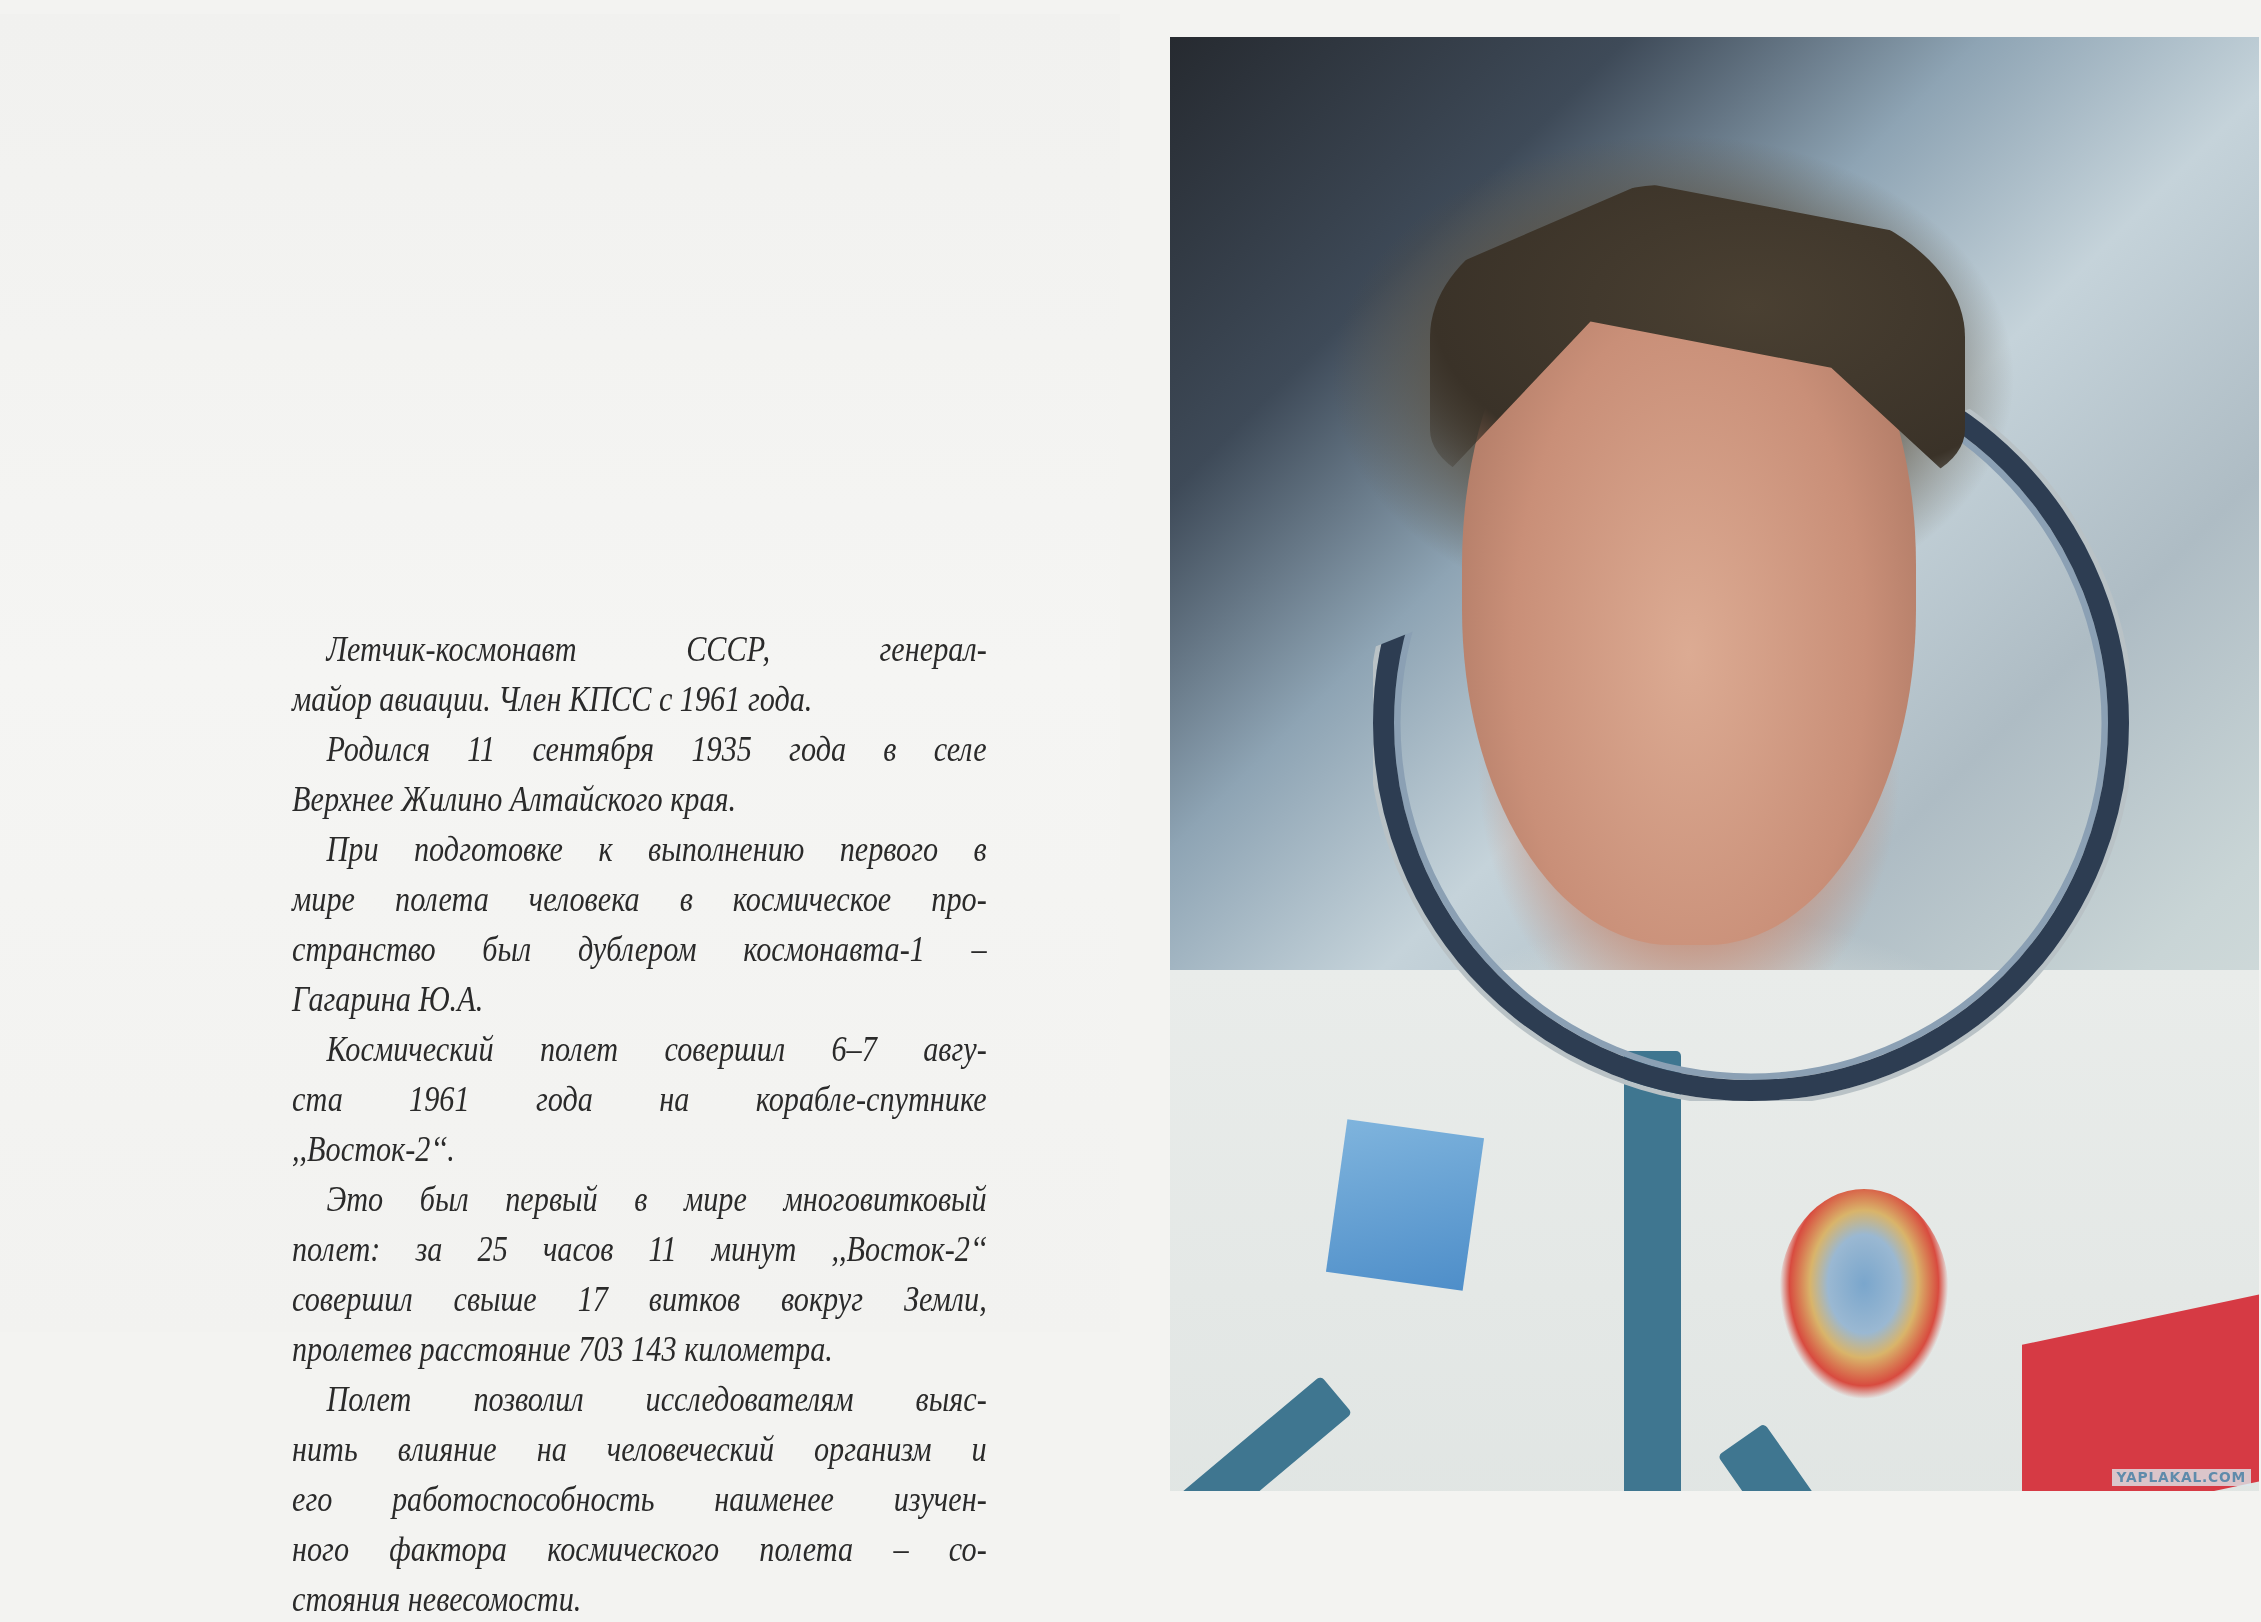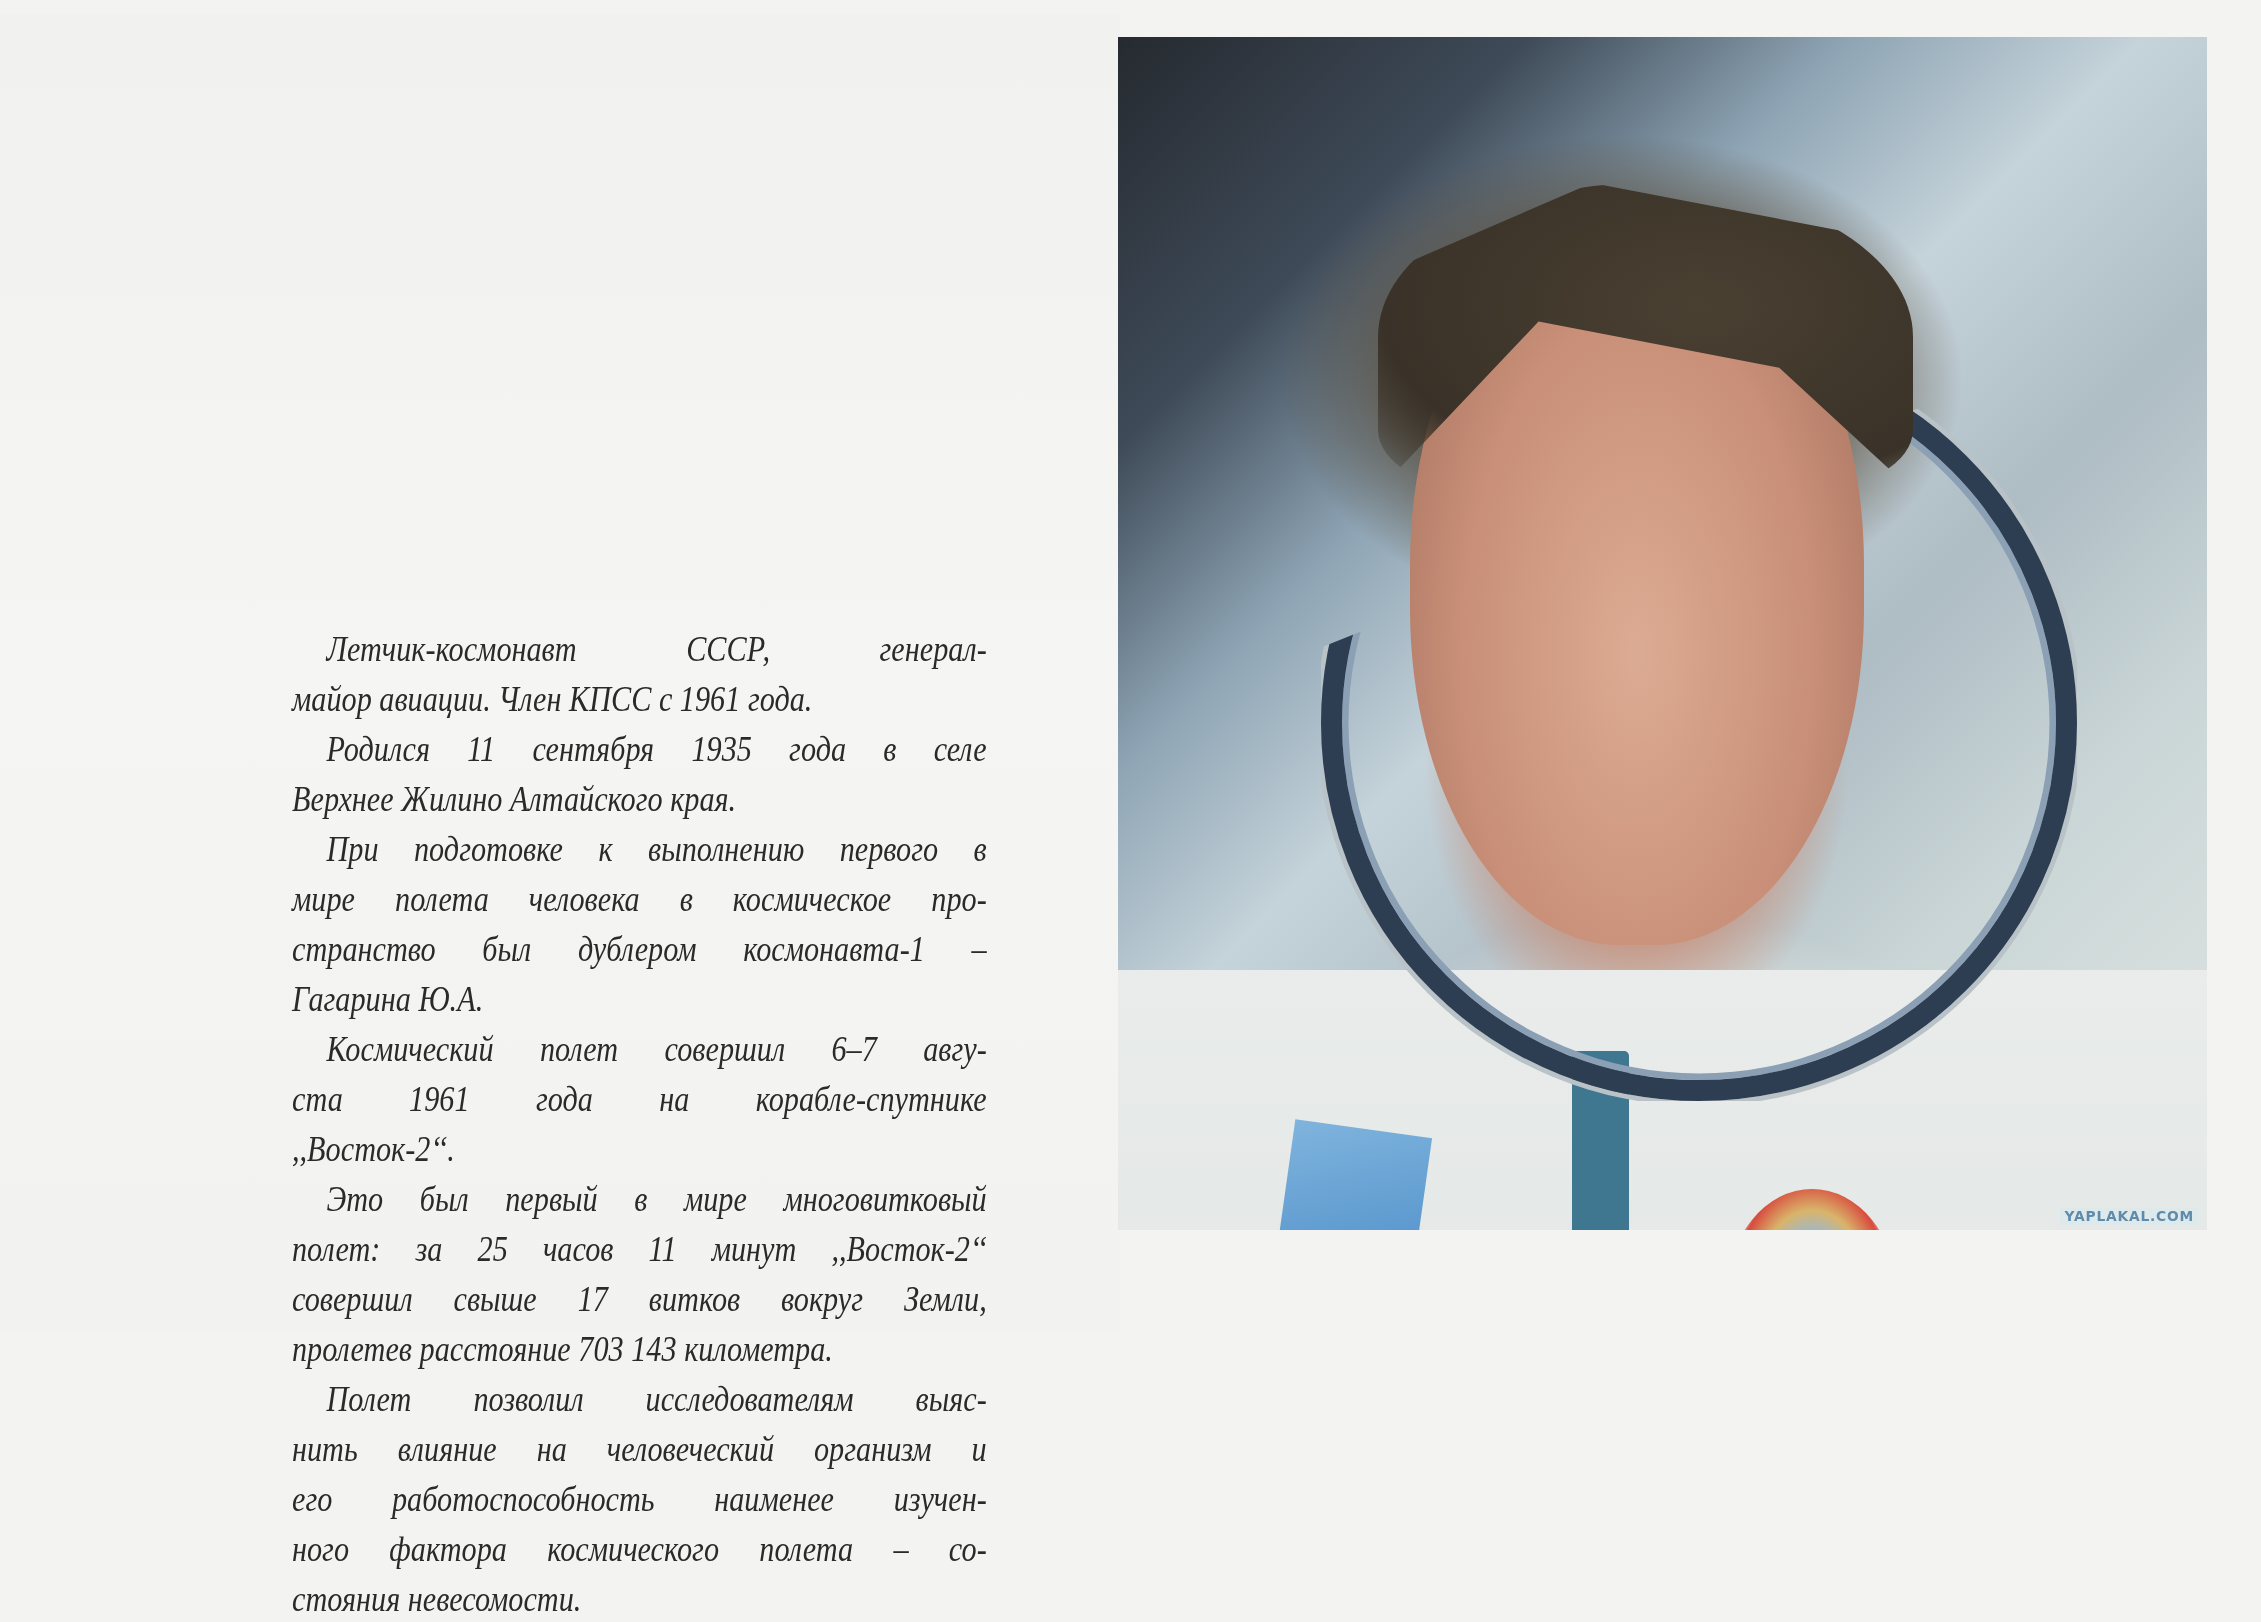--- a/index.html
+++ b/index.html
@@ -17,21 +17,21 @@
       position: absolute; left: 292px; top: 610px; width: 695px;
       color: #2a2a2a; font-style: italic; font-size: 36px; line-height: 50px;
     }
     .body-text .line {
       display: block; white-space: nowrap; text-align: justify; text-align-last: justify;
       transform: scaleX(0.84); transform-origin: left center; width: 119%;
     }
     .body-text .line.indent { padding-left: 41px; width: calc(119% - 41px); }
     .body-text .line.last { text-align-last: left; }
     .photo {
-      position: absolute; left: 1118px; top: 37px; width: 1089px; height: 1193px;
+      position: absolute; left: 1170px; top: 37px; width: 1089px; height: 1454px;
       overflow: hidden;
       background:
         radial-gradient(ellipse 211px 276px at 519px 730px, #d9a890 0%, #c8907a 55%, rgba(200,144,122,0) 100%),
         radial-gradient(ellipse 341px 243px at 503px 341px, #4f4536 0%, #5a5040 55%, rgba(90,80,64,0) 100%),
         radial-gradient(ellipse 422px 341px at 535px 1217px, #e8ece8 0%, #dfe3df 60%, rgba(223,227,223,0) 100%),
         linear-gradient(135deg, #262a30 0%, #3e4a58 18%, #8ea4b4 32%, #c5d3da 45%, #aebcc4 60%, #c9d5d6 75%, #e3e7e4 100%);
       text-align: right;
     }
     .photo .helmet-ring {
       position: absolute; left: 203px; top: 308px; width: 714px; height: 714px;

